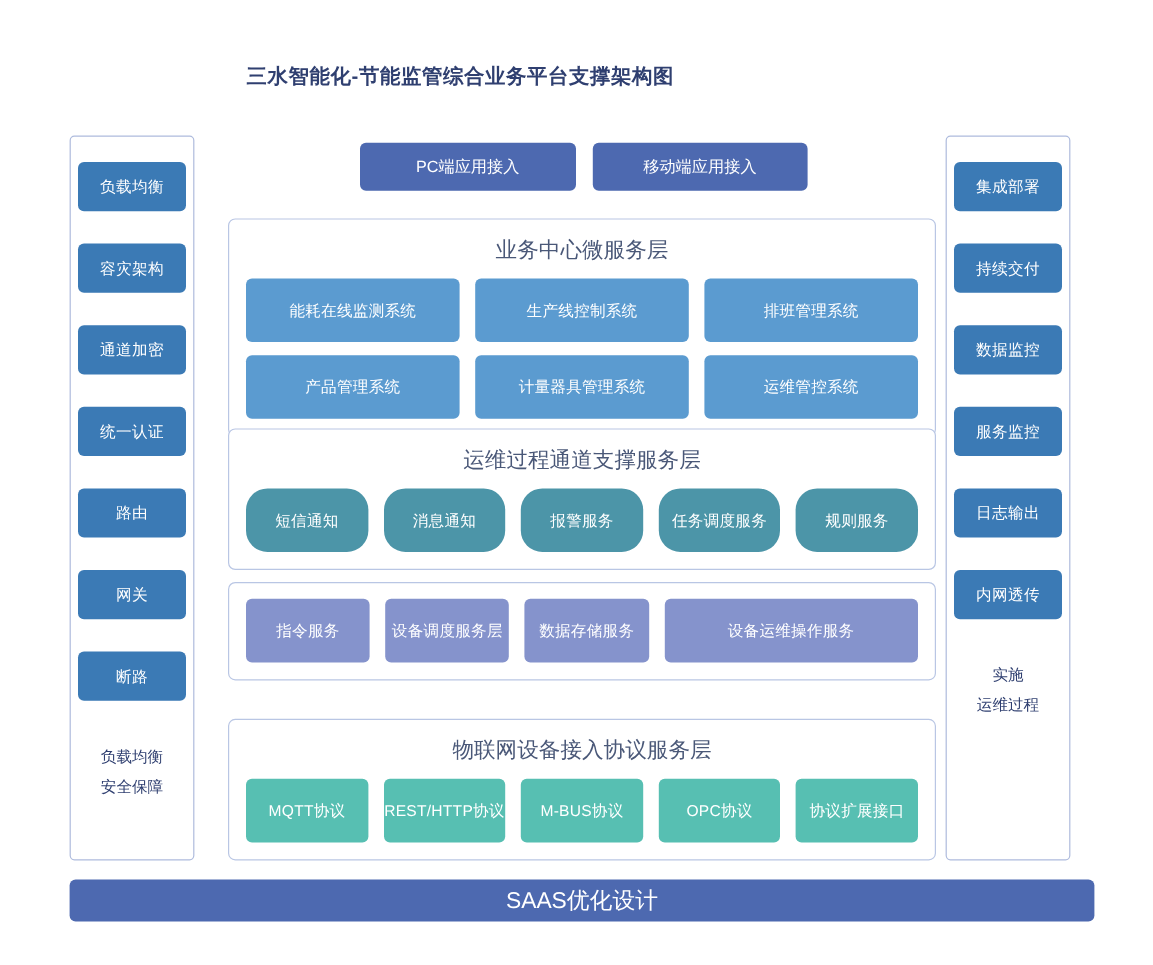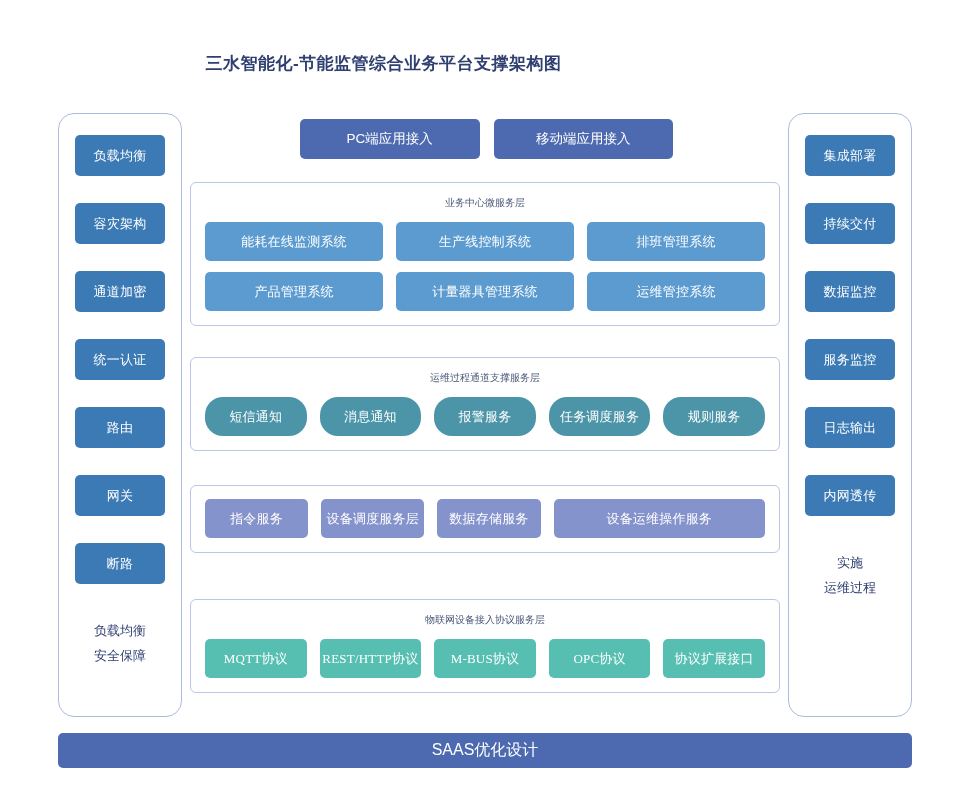--- a/index.html
+++ b/index.html
@@ -29,24 +29,24 @@
     font-size: 17px;
     font-weight: bold;
     color: #2f3f70;
     letter-spacing: 0.5px;
   }
 
   
   .side-panel {
     position: absolute;
     top: 113px;
-    width: 124px;
+    width: 104px;
     height: 604px;
     border: 1px solid #aebbdd;
-    border-radius: 16px;
+    border-radius: 4px;
     background: #ffffff;
     display: flex;
     flex-direction: column;
     align-items: center;
     padding-top: 21px;
   }
   .side-panel.left  { left: 58px; }
   .side-panel.right { left: 788px; }
 
   .side-chip {
@@ -97,42 +97,41 @@
     position: absolute;
     left: 190px;
     width: 590px;
     border: 1px solid #b9c6e4;
     border-radius: 6px;
     background: #ffffff;
     padding: 13px 14px 14px 14px;
   }
   .layer-title {
     text-align: center;
-    font-size: 10px;
+    font-size: 18px;
     color: #4a5878;
     margin-bottom: 12px;
   }
   .layer-row {
     display: flex;
     gap: 13px;
   }
   .layer-row + .layer-row { margin-top: 11px; }
 
   .chip {
     flex: 1;
-    height: 39px;
+    height: 53px;
     border-radius: 5px;
     display: flex;
     align-items: center;
     justify-content: center;
     color: #ffffff;
     font-size: 13px;
     white-space: nowrap;
     letter-spacing: 0.2px;
-    font-family: Liberation Serif, serif;
   }
 
   
   #layer-business { top: 182px; }
   #layer-ops      { top: 357px; }
   #layer-device   { top: 485px; }
   #layer-protocol { top: 599px; }
 
   
   .chip.business { background: #5b9bd0; }
@@ -149,21 +148,21 @@
     top: 733px;
     left: 58px;
     width: 854px;
     height: 35px;
     background: #4d69b0;
     border-radius: 5px;
     display: flex;
     align-items: center;
     justify-content: center;
     color: #ffffff;
-    font-size: 16px;
+    font-size: 19px;
   }
 </style>
 </head>
 <body>
 
 <div class="diagram">
 
   <div class="title">三水智能化-节能监管综合业务平台支撑架构图</div>
 
   <div class="side-panel left">

